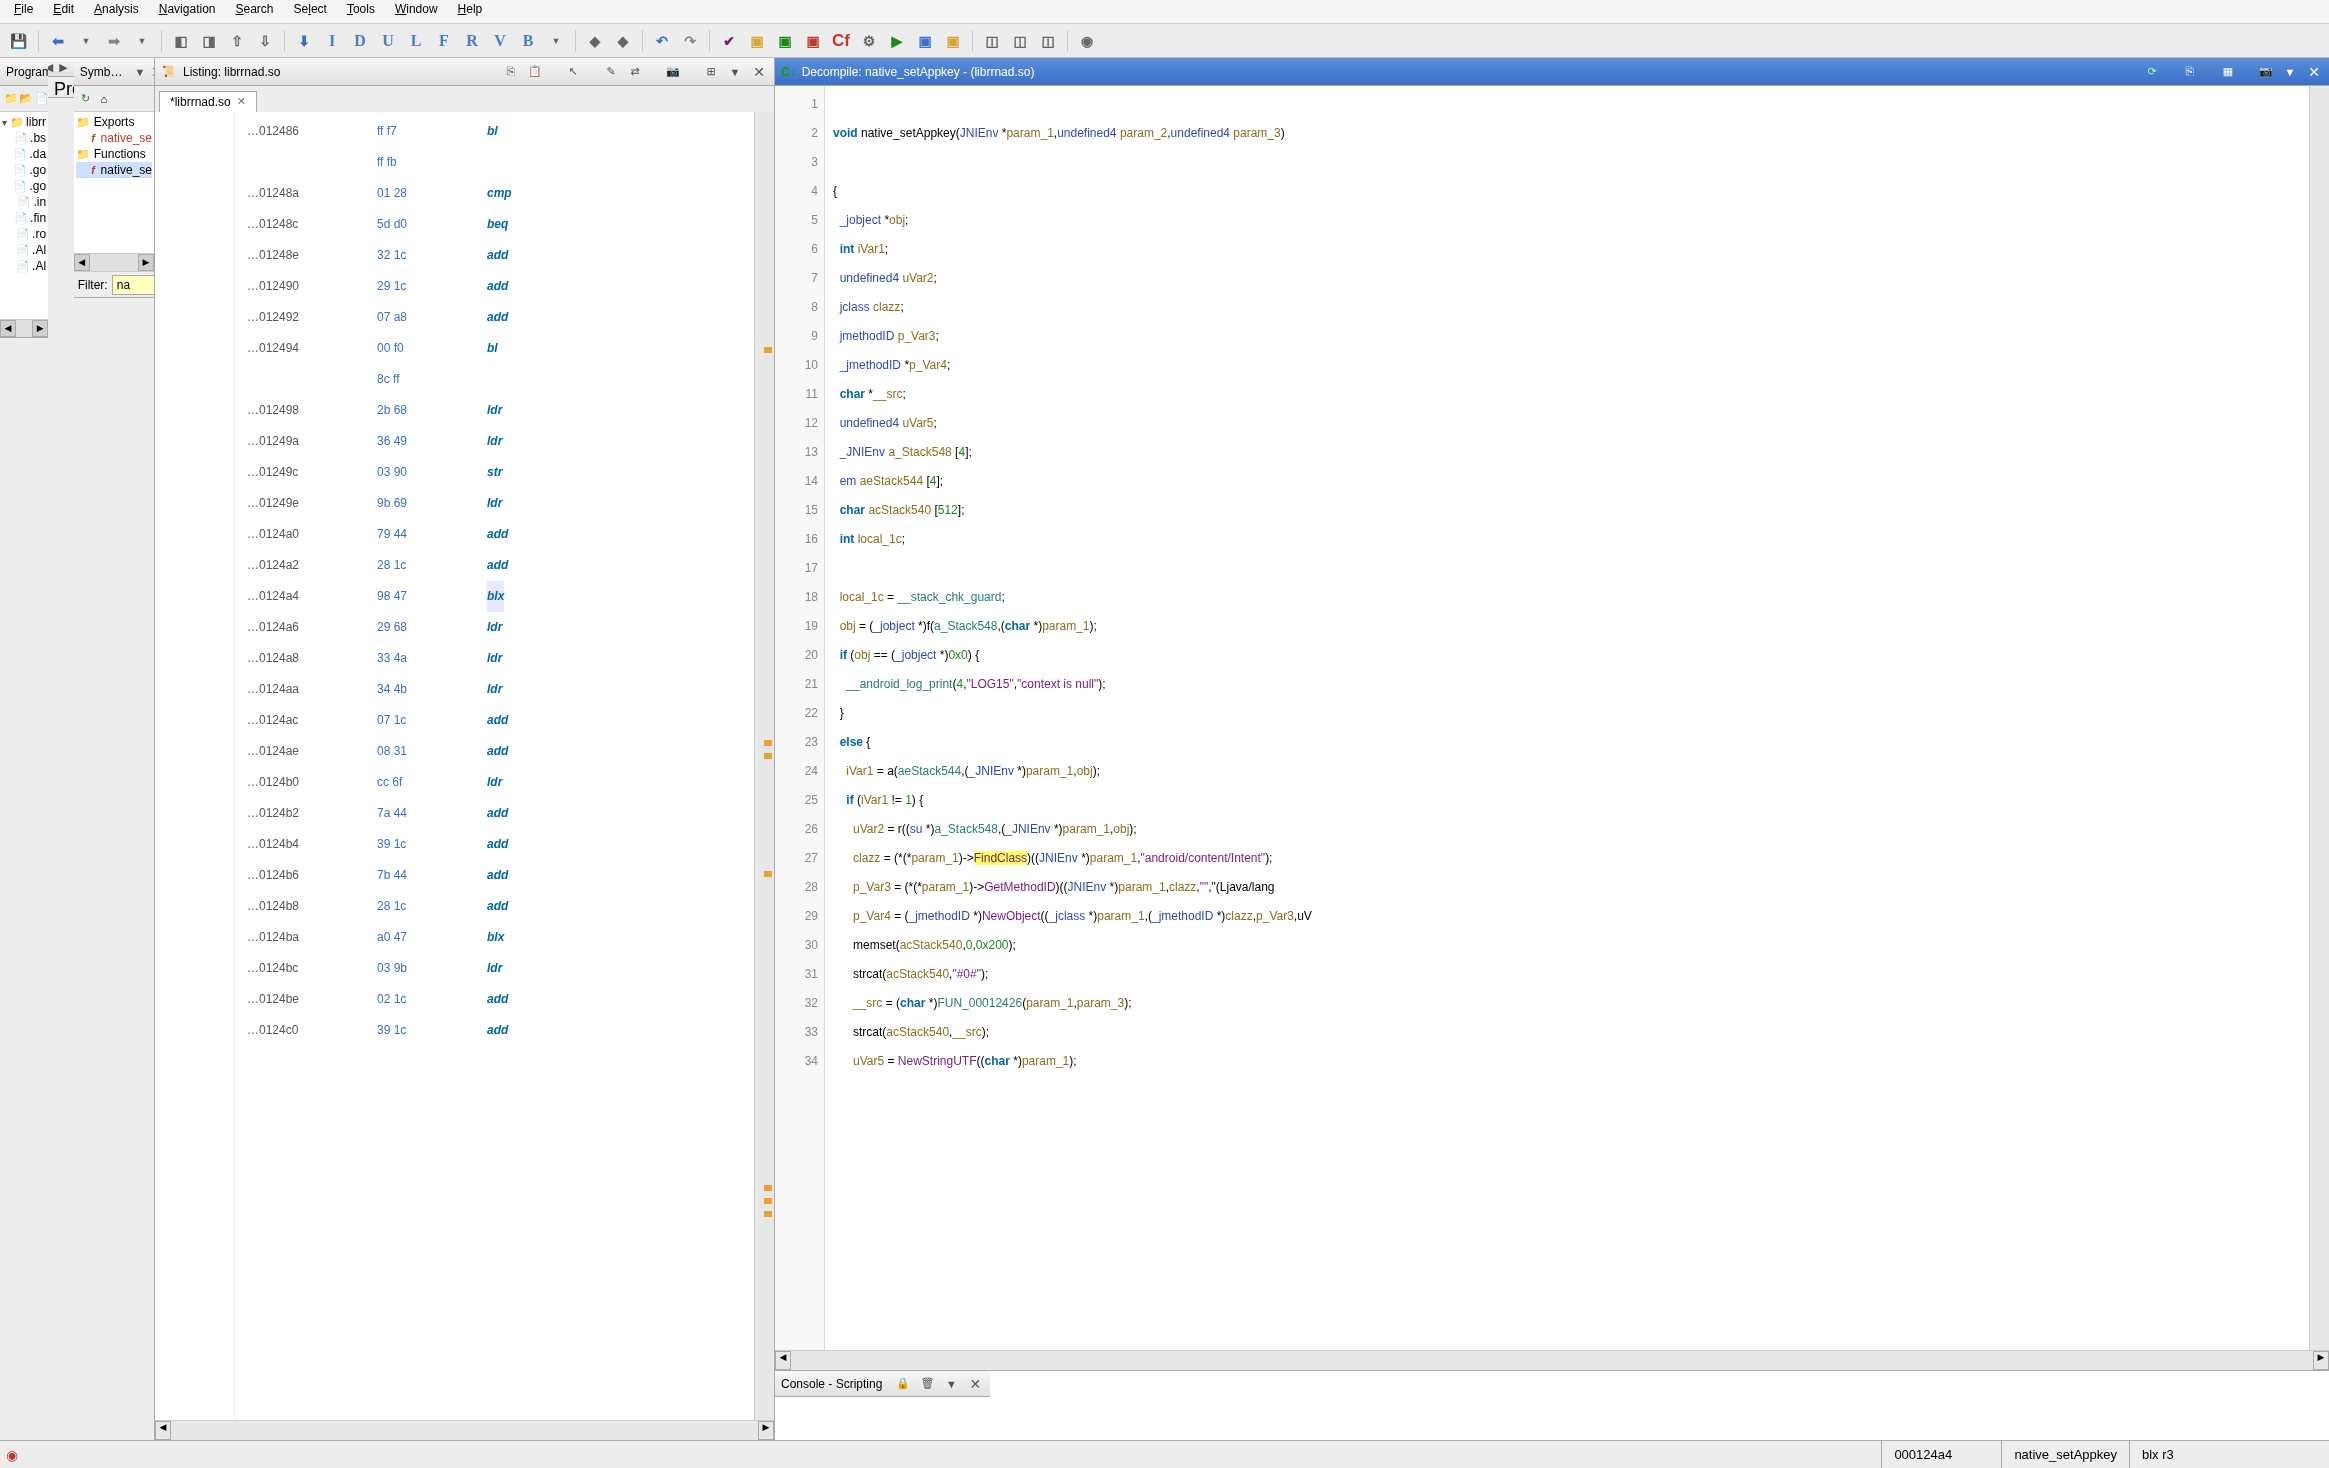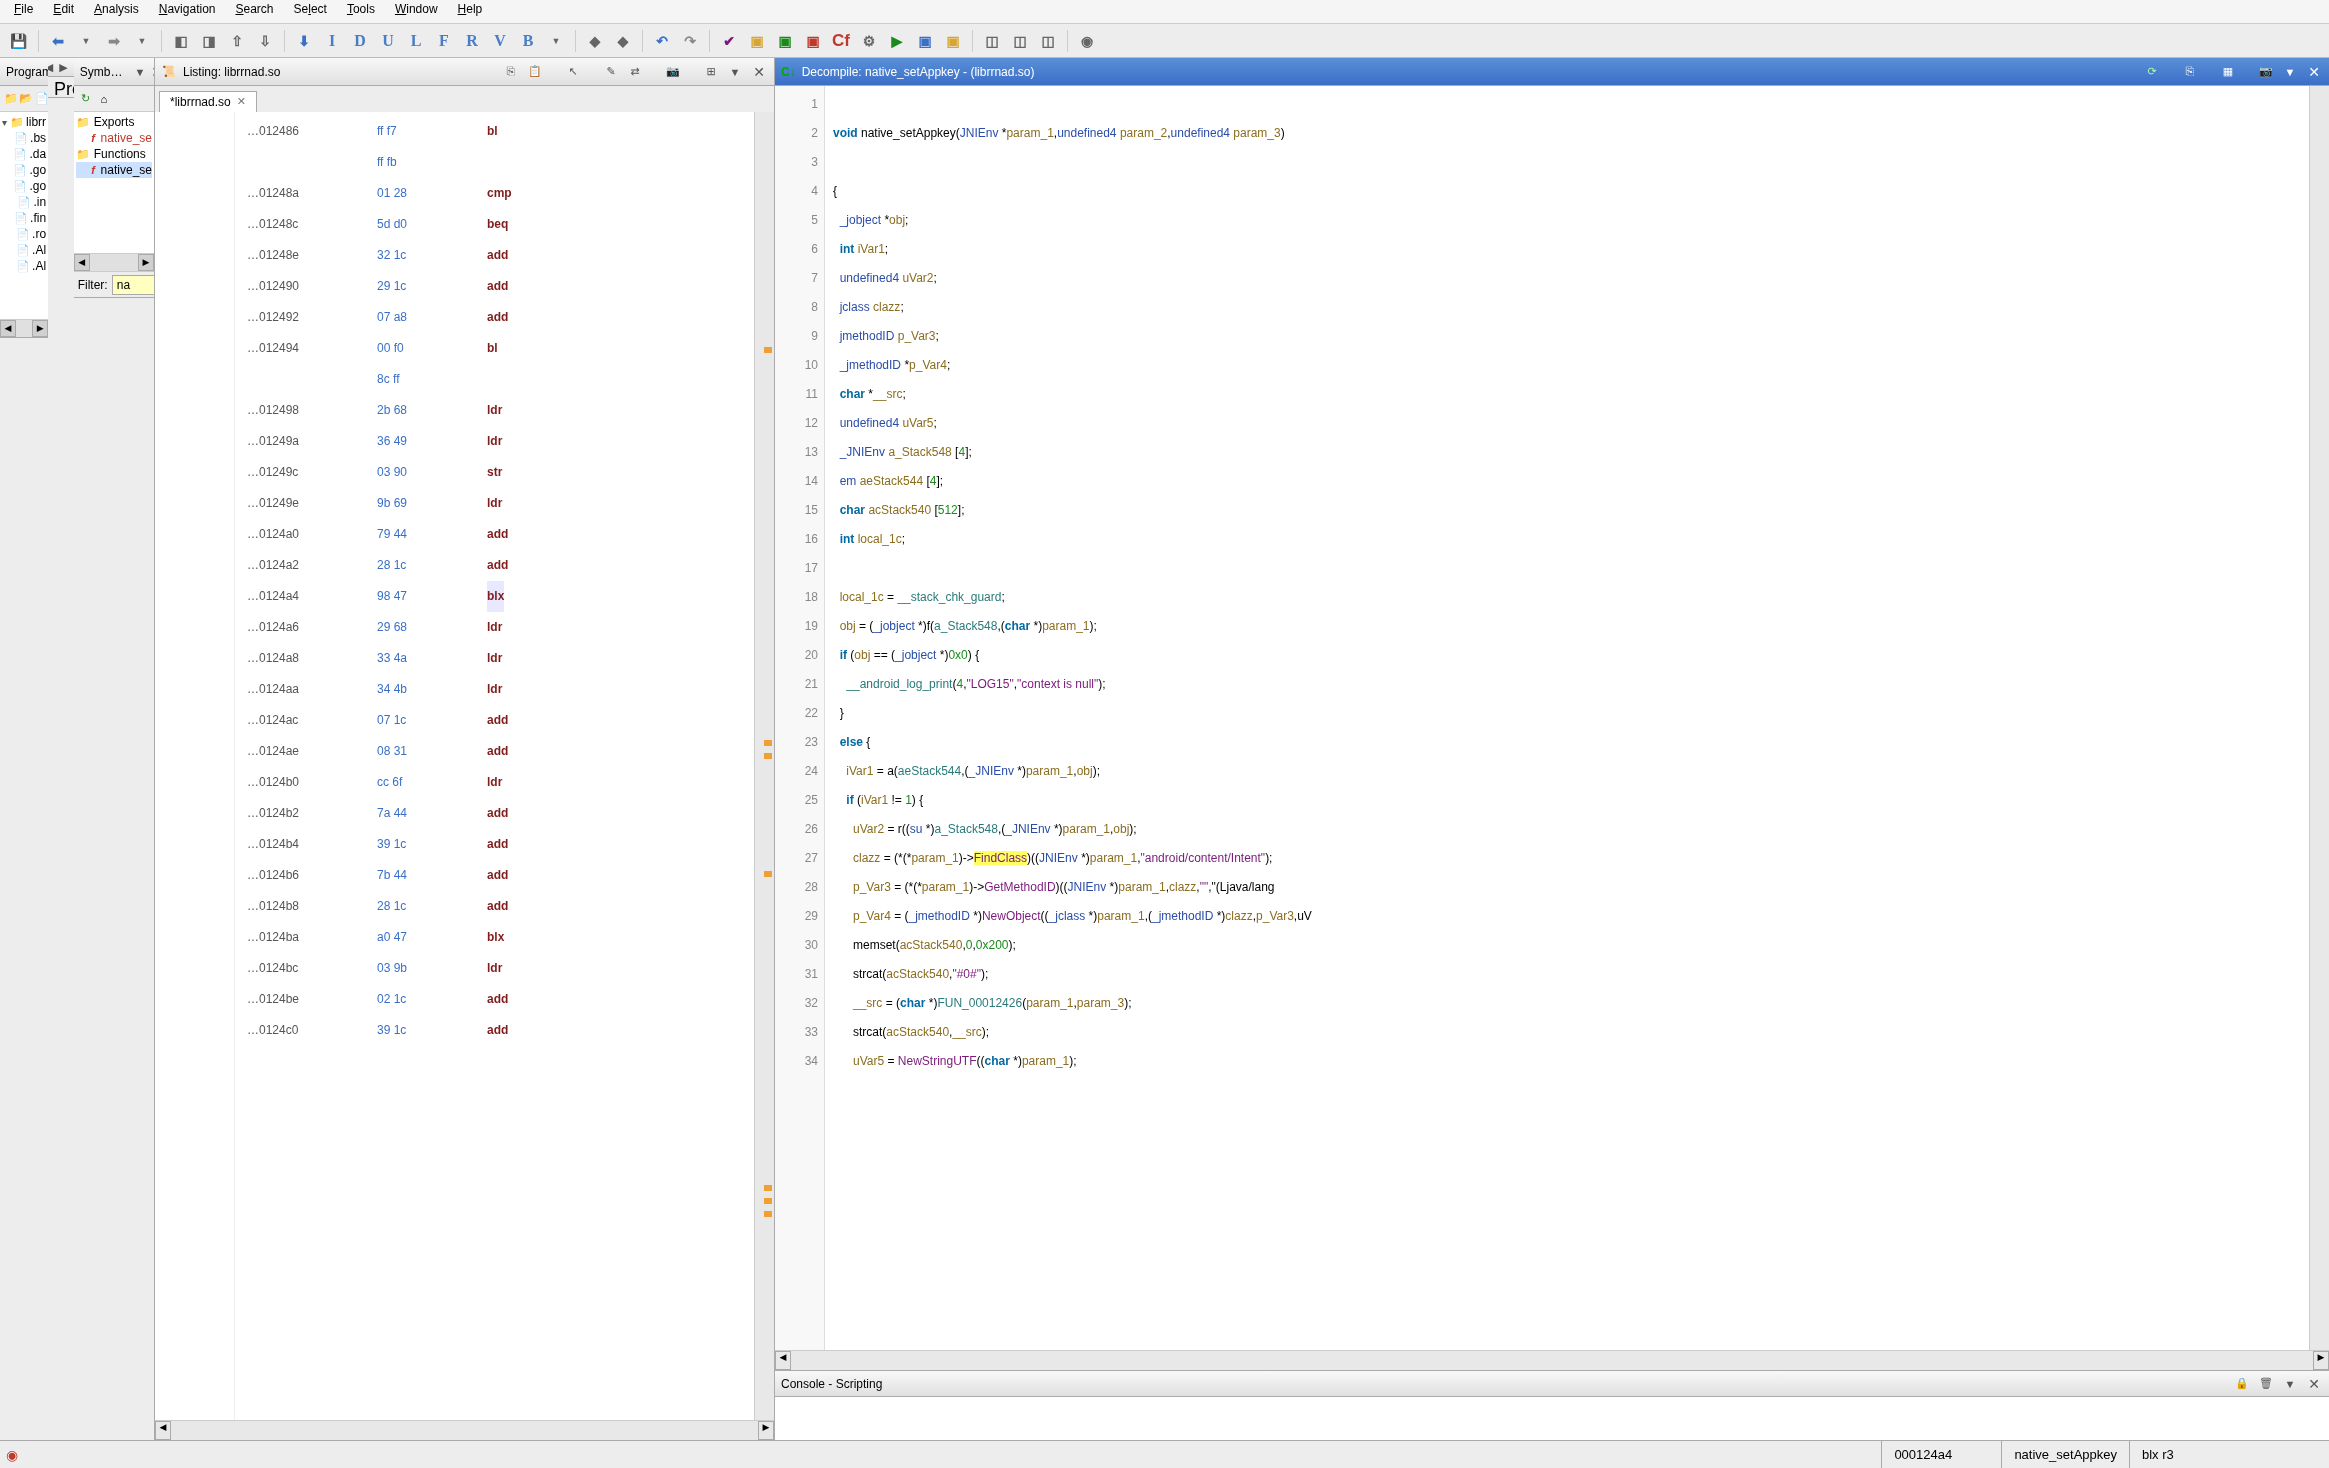--- a/index.html
+++ b/index.html
@@ -56,42 +56,42 @@
 
 .tabstrip { height: 26px; background: #ededed; display: flex; align-items: flex-end; padding: 0 4px; }
 .tab { background: #fff; border: 1px solid #aaa; border-bottom: none; padding: 3px 10px; display: flex; align-items: flex-start; gap: 6px; font-size: 12px; }
 .tab-close { font-size: 11px; color: #777; }
 .listing-body { flex: 1; display: flex; background: #fff; overflow: hidden; position: relative; }
 .listing-gutter { width: 80px; background: #fff; border-right: 1px solid #eee; }
 .listing-content { flex: 1; overflow: auto; font-family: "DejaVu Sans Mono", monospace; font-size: 20px; line-height: 31px; padding: 4px 0 4px 12px; white-space: pre; }
 .listing-line { display: flex; }
 .la-addr { color: #555; width: 130px; }
 .la-bytes { color: #3a6fc8; width: 110px; }
-.la-mnem { color: #7f1d1d; font-weight: bold; }
+.la-mnem { color: #0369a1; font-weight: bold; font-style: italic; }
 .la-mnem.blx { background: #e8e8ff; }
 .listing-scrollbar { width: 20px; background: #e8e8e8; border-left: 1px solid #ccc; position: relative; }
 .ov-mark { position: absolute; right: 2px; width: 8px; height: 6px; background: #f0a030; }
 
 
 .decompile-body { flex: 1; display: flex; overflow: hidden; background: #fff; }
 .dc-gutter { width: 50px; background: #f8f8f8; border-right: 1px solid #ddd; font-family: monospace; font-size: 18px; color: #888; text-align: right; padding: 4px 6px 4px 0; line-height: 29px; }
 .dc-content { flex: 1; overflow: auto; font-family: "DejaVu Sans Mono", monospace; font-size: 20px; line-height: 29px; padding: 4px 8px; white-space: pre; }
 .tok-kw { color: #0369a1; font-weight: bold; }
 .tok-type { color: #2a4da8; }
 .tok-var { color: #8a6d1e; }
 .tok-num { color: #1a8a1a; }
 .tok-str { color: #7a1a7a; }
 .tok-member { color: #7a1a7a; }
 .tok-hl { background: #ffff60; }
 .tok-glob { color: #2a7a7a; }
 .dc-scrollbar { width: 20px; background: #e8e8e8; border-left: 1px solid #ccc; }
 .dc-hscroll { height: 20px; background: #e8e8e8; border-top: 1px solid #ccc; display:flex; }
 
 
-.console-bar { height: 70px; border-top: 1px solid #aaa; background: #fff; display:flex; flex-direction:column; }
+.console-bar { height: 70px; border-top: 1px solid #aaa; background: #fff; display:flex; flex-direction:row; }
 .console-bar .panel-title { height: 26px; }
 .console-content { flex:1; background:#fff; }
 
 
 .statusbar { height: 28px; background: #ededed; border-top: 1px solid #aaa; display: flex; align-items: center; }
 .statusbar .sb-icon { width: 24px; text-align: center; color: #c0392b; font-size: 14px; }
 .statusbar .sb-spacer { flex: 1; }
 .statusbar .sb-cell { border-left: 1px solid #aaa; padding: 0 12px; height: 100%; display: flex; align-items: center; font-size: 13px; min-width: 120px; }
 
 </style>

